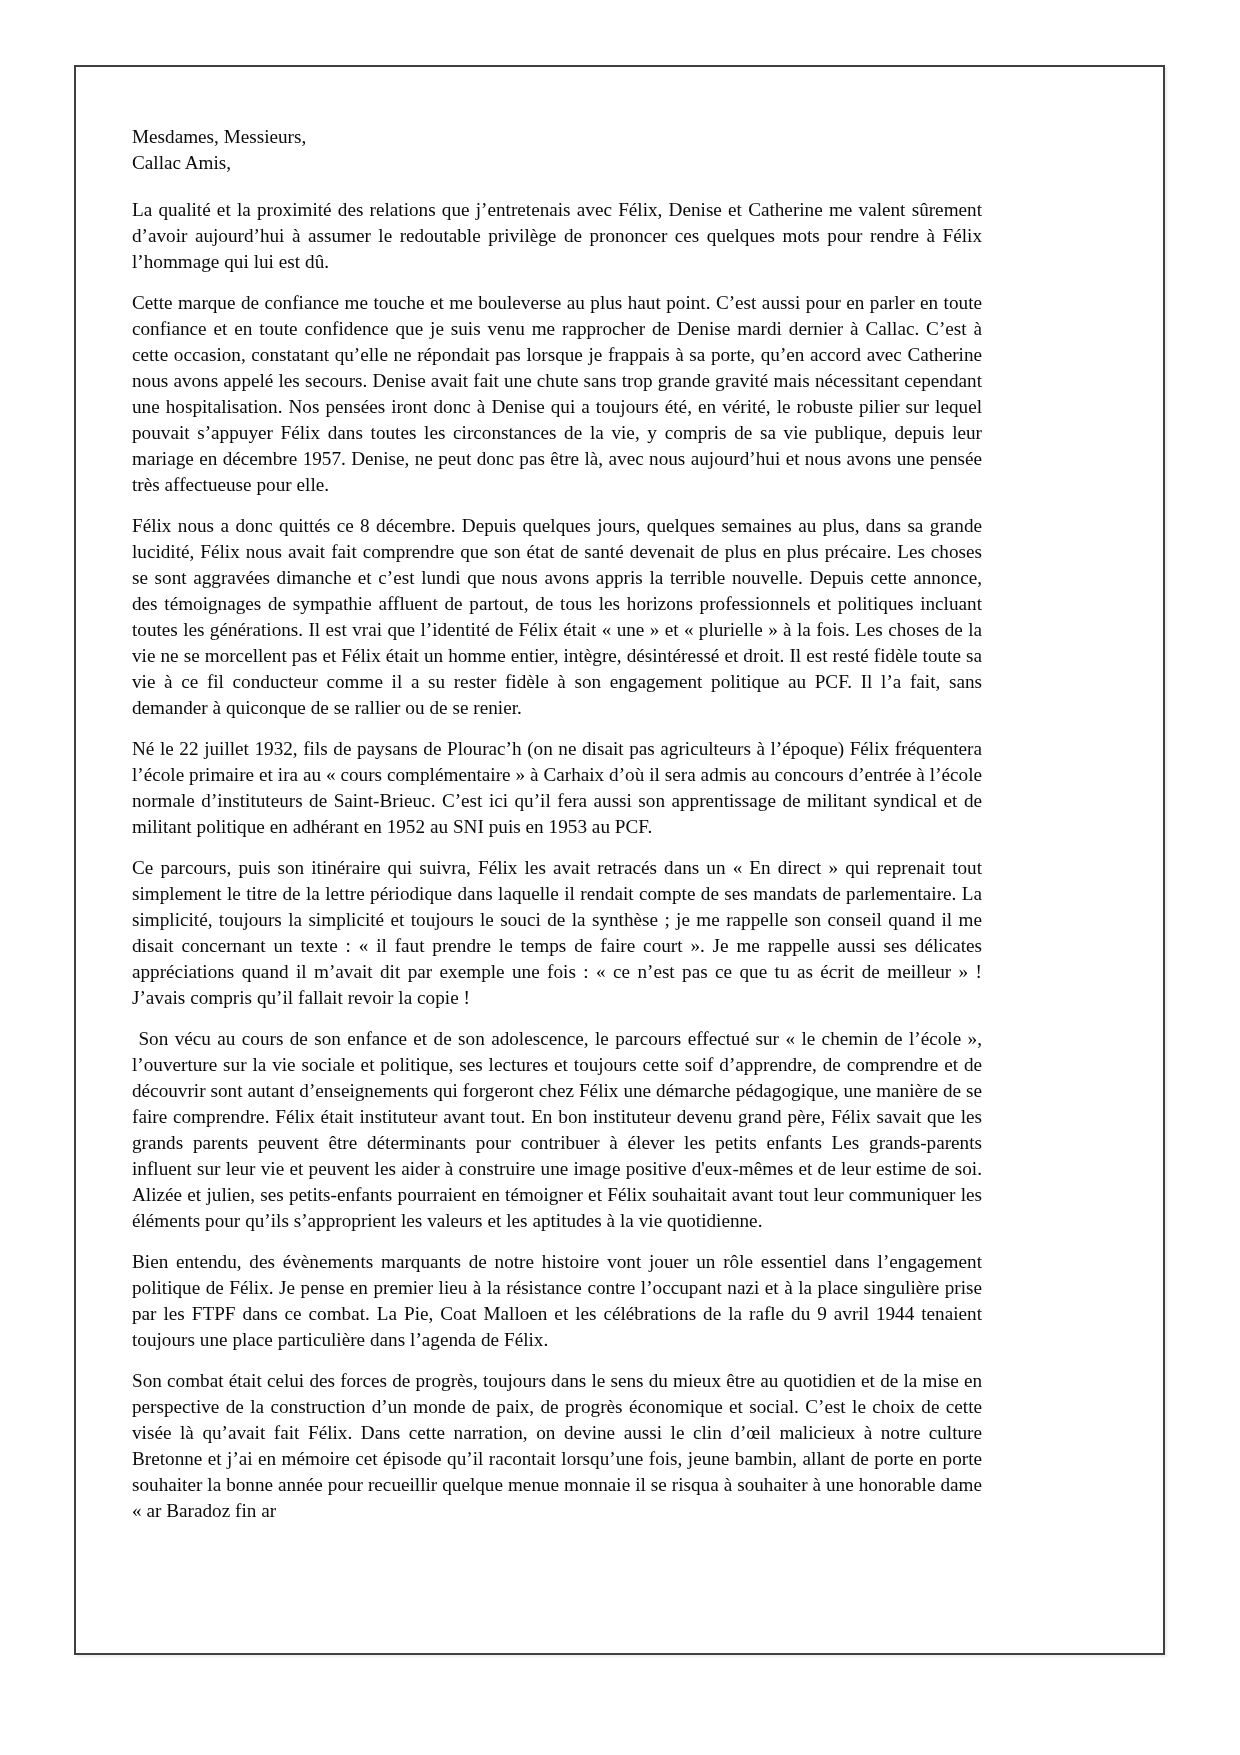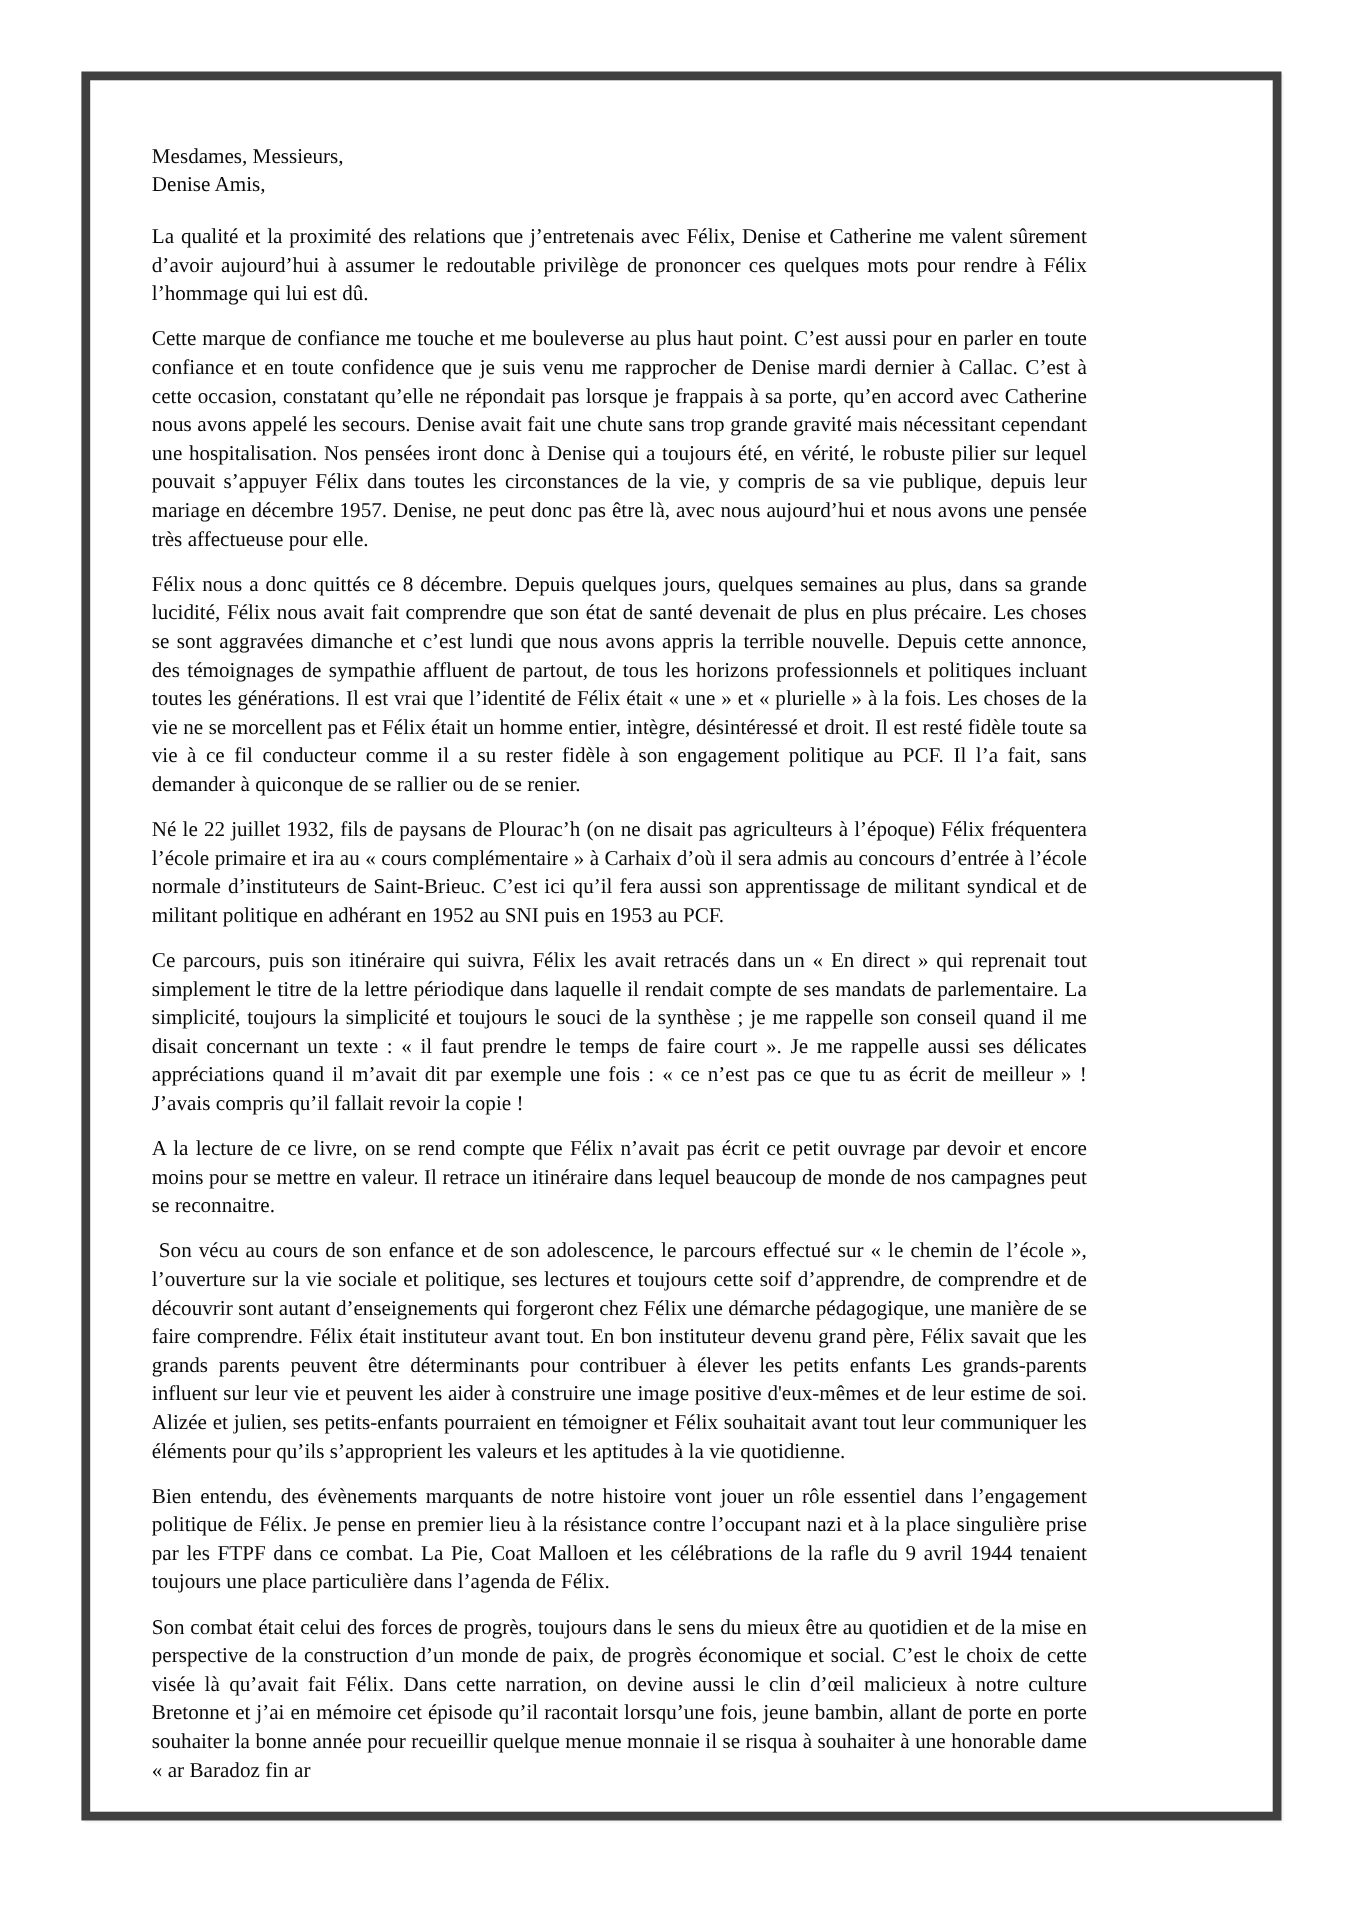--- a/index.html
+++ b/index.html
@@ -20,21 +20,21 @@
     height: 1755px;
     background: #ffffff;
     box-sizing: border-box;
   }
   .page-frame {
     position: absolute;
     left: 74px;
     top: 65px;
     width: 1091px;
     height: 1590px;
-    border: 8px solid #404040;
+    border: 2px solid #404040;
     background: #ffffff;
     box-sizing: border-box;
     box-shadow: 2px 2px 2px rgba(0,0,0,0.07);
   }
   .doc-body {
     position: absolute;
     left: 56px;
     top: 57px;
     width: 860px;
     box-sizing: border-box;
@@ -71,34 +71,33 @@
 </style>
 </head>
 <body>
 
 <div class="page-canvas">
   <div class="page-frame">
     <div class="doc-body">
 
       <div class="salutation-block">
         <span class="salutation-line">Mesdames, Messieurs,</span>
-        <span class="salutation-line">Denise Amis,</span>
+        <span class="salutation-line">Callac Amis,</span>
       </div>
 
       <p class="para tight-top">La qualité et la proximité des relations que j’entretenais avec Félix, Denise et Catherine me valent sûrement d’avoir aujourd’hui à assumer le redoutable privilège de prononcer ces quelques mots pour rendre à Félix l’hommage qui lui est dû.</p>
 
       <p class="para">Cette marque de confiance me touche et me bouleverse au plus haut point. C’est aussi pour en parler en toute confiance et en toute confidence que je suis venu me rapprocher de Denise mardi dernier à Callac. C’est à cette occasion, constatant qu’elle ne répondait pas lorsque je frappais à sa porte, qu’en accord avec Catherine nous avons appelé les secours. Denise avait fait une chute sans trop grande gravité mais nécessitant cependant une hospitalisation.  Nos pensées iront donc à Denise qui a toujours été, en vérité, le robuste pilier sur lequel pouvait s’appuyer Félix dans toutes les circonstances de la vie, y compris de sa vie publique, depuis leur mariage en décembre 1957. Denise, ne peut donc pas être là, avec nous aujourd’hui et nous avons une pensée très affectueuse pour elle.</p>
 
       <p class="para">Félix nous a donc quittés ce 8 décembre. Depuis quelques jours, quelques semaines au plus, dans sa grande lucidité, Félix nous avait fait comprendre que son état de santé devenait de plus en plus précaire. Les choses se sont aggravées dimanche et c’est lundi que nous avons appris la terrible nouvelle. Depuis cette annonce, des témoignages de sympathie affluent de partout, de tous les horizons professionnels et politiques incluant toutes les générations. Il est vrai que l’identité de Félix était « une » et « plurielle » à la fois. Les choses de la vie ne se morcellent pas et Félix était un homme entier, intègre, désintéressé et droit. Il est resté fidèle toute sa vie à ce fil conducteur comme il a su rester fidèle à son engagement politique au PCF. Il l’a fait, sans demander à quiconque de se rallier ou de se renier.</p>
 
       <p class="para">Né le 22 juillet 1932, fils de paysans de Plourac’h (on ne disait pas agriculteurs à l’époque) Félix fréquentera l’école primaire et ira au « cours complémentaire » à Carhaix d’où il sera admis au concours d’entrée à l’école normale d’instituteurs de Saint-Brieuc. C’est ici qu’il fera aussi son apprentissage de militant syndical et de militant politique en adhérant en 1952 au SNI puis en 1953 au PCF.</p>
 
       <p class="para">Ce parcours, puis son itinéraire qui suivra, Félix les avait retracés dans un « En direct » qui reprenait tout simplement le titre de la lettre périodique dans laquelle il rendait compte de ses mandats de parlementaire. La simplicité, toujours la simplicité et toujours le souci de la synthèse ; je me rappelle son conseil quand il me disait concernant un texte : « il faut prendre le temps de faire court ». Je me rappelle aussi ses délicates appréciations quand il m’avait dit par exemple une fois : « ce n’est pas ce que tu as écrit de meilleur » ! J’avais compris qu’il fallait revoir la copie !</p>
 
-      <p class="para">A la lecture de ce livre, on se rend compte que Félix n’avait pas écrit ce petit ouvrage par devoir et encore moins pour se mettre en valeur. Il retrace un itinéraire dans lequel beaucoup de monde de nos campagnes peut se reconnaitre.</p>
 
       <p class="para indent-space"><span>Son vécu au cours de son enfance et de son adolescence, le parcours effectué sur « le chemin de l’école », l’ouverture sur la vie sociale et politique, ses lectures et toujours cette soif d’apprendre, de comprendre et de découvrir sont autant d’enseignements qui forgeront chez Félix une démarche pédagogique, une manière de se faire comprendre. Félix était instituteur avant tout. En bon instituteur devenu grand père, Félix savait que les grands parents peuvent être déterminants pour contribuer à élever les petits enfants Les grands-parents influent sur leur vie et peuvent les aider à construire une image positive d'eux-mêmes et de leur estime de soi. </span><b class="bold-run">Alizée</b><span> et </span><b class="bold-run">julien, ses petits-enfants</b><span> pourraient en témoigner et Félix souhaitait avant tout leur communiquer les éléments pour qu’ils s’approprient les valeurs et les aptitudes à la vie quotidienne.</span></p>
 
       <p class="para">Bien entendu, des évènements marquants de notre histoire vont jouer un rôle essentiel dans l’engagement politique de Félix. Je pense en premier lieu à la résistance contre l’occupant nazi et à la place singulière prise par les FTPF dans ce combat. La Pie, Coat Malloen et les célébrations de la rafle du 9 avril 1944 tenaient toujours une place particulière dans l’agenda de Félix.</p>
 
       <p class="para">Son combat était celui des forces de progrès, toujours dans le sens du mieux être au quotidien et de la mise en perspective de la construction d’un monde de paix, de progrès économique et social. C’est le choix de cette visée là qu’avait fait Félix. Dans cette narration, on devine aussi le clin d’œil malicieux à notre culture Bretonne et j’ai en mémoire cet épisode qu’il racontait lorsqu’une fois, jeune bambin, allant de porte en porte souhaiter la bonne année pour recueillir quelque menue monnaie il se risqua à souhaiter à une honorable dame « ar Baradoz fin ar</p>
 
     </div>
   </div>
 </div>

